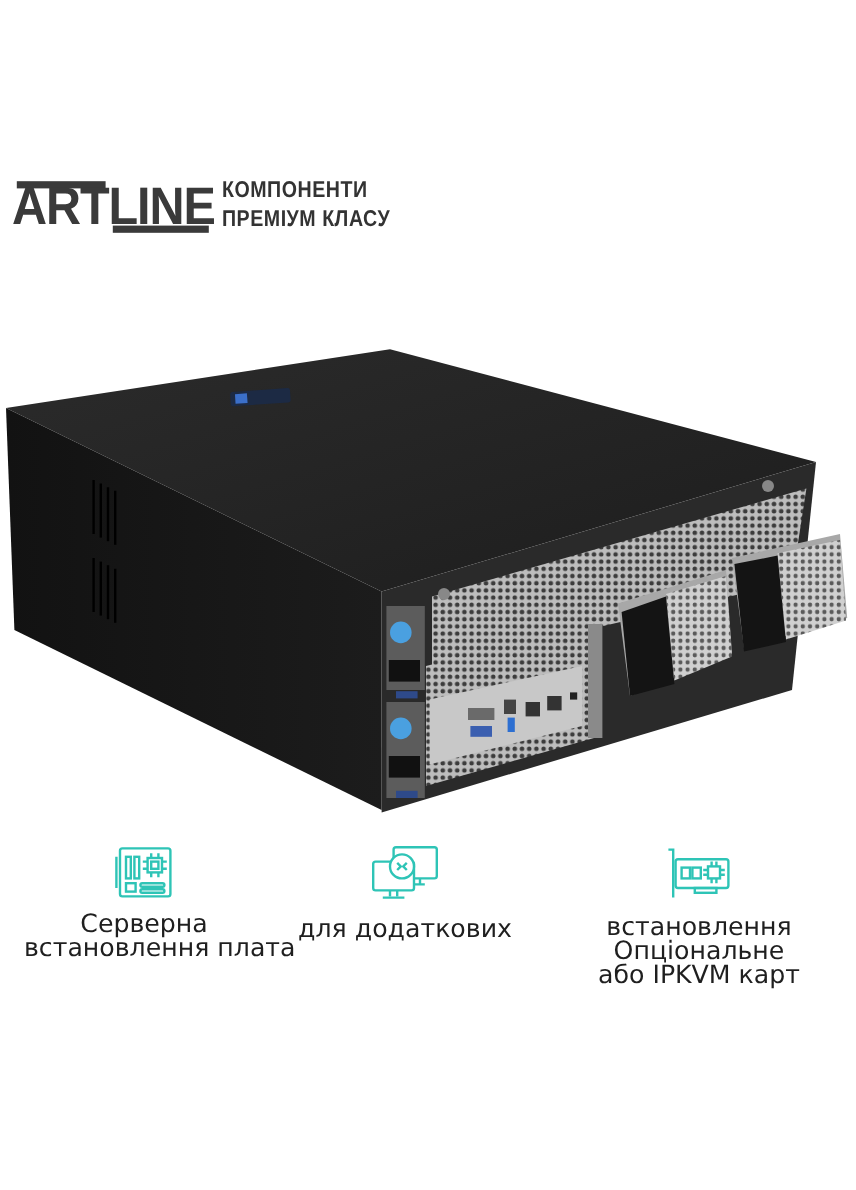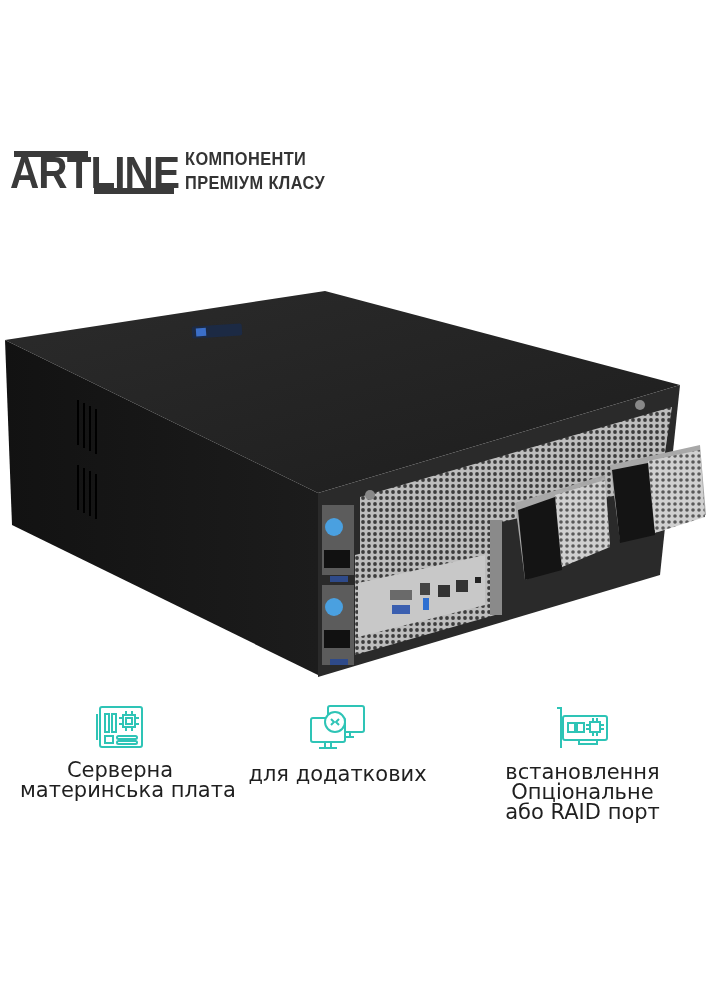--- a/index.html
+++ b/index.html
@@ -128,21 +128,21 @@
       <line x1="38" y1="23" x2="38" y2="27"></line>
     <line x1="25" y1="14" x2="29" y2="14"></line>
       <line x1="25" y1="20" x2="29" y2="20"></line>
     <line x1="41" y1="14" x2="45" y2="14"></line>
       <line x1="41" y1="20" x2="45" y2="20"></line>
     <rect x="11" y="32" width="8" height="7"></rect>
     <rect x="23" y="32" width="20" height="3" rx="1.5"></rect>
     <rect x="23" y="37" width="20" height="3" rx="1.5"></rect>
   </svg>
   <span class="line">Серверна</span>
-  <span class="line">материнська плата</span>
+  <span class="line">встановлення плата</span>
 </div>
 
 <div class="feature f2">
   <svg class="icon" viewBox="0 0 60 50" xmlns="http://www.w3.org/2000/svg" fill="none" stroke="#2ec4b6" stroke-width="2">
     <rect x="20" y="2" width="36" height="26" rx="2"></rect>
     <line x1="34" y1="28" x2="34" y2="33"></line>
       <line x1="42" y1="28" x2="42" y2="33"></line>
     <line x1="30" y1="33" x2="46" y2="33"></line>
     <rect x="3" y="14" width="34" height="24" rx="2" fill="#ffffff"></rect>
     <line x1="17" y1="38" x2="17" y2="43"></line>
@@ -167,14 +167,14 @@
     <line x1="38" y1="28" x2="38" y2="32"></line>
       <line x1="42" y1="28" x2="42" y2="32"></line>
     <line x1="31" y1="21" x2="35" y2="21"></line>
       <line x1="31" y1="25" x2="35" y2="25"></line>
     <line x1="45" y1="21" x2="49" y2="21"></line>
       <line x1="45" y1="25" x2="49" y2="25"></line>
     <rect x="24" y="36" width="18" height="4"></rect>
   </svg>
   <span class="line">встановлення</span>
   <span class="line">Опціональне</span>
-  <span class="line">або RAID порт</span>
+  <span class="line">або IPKVM карт</span>
 </div>
 
 </body></html>

